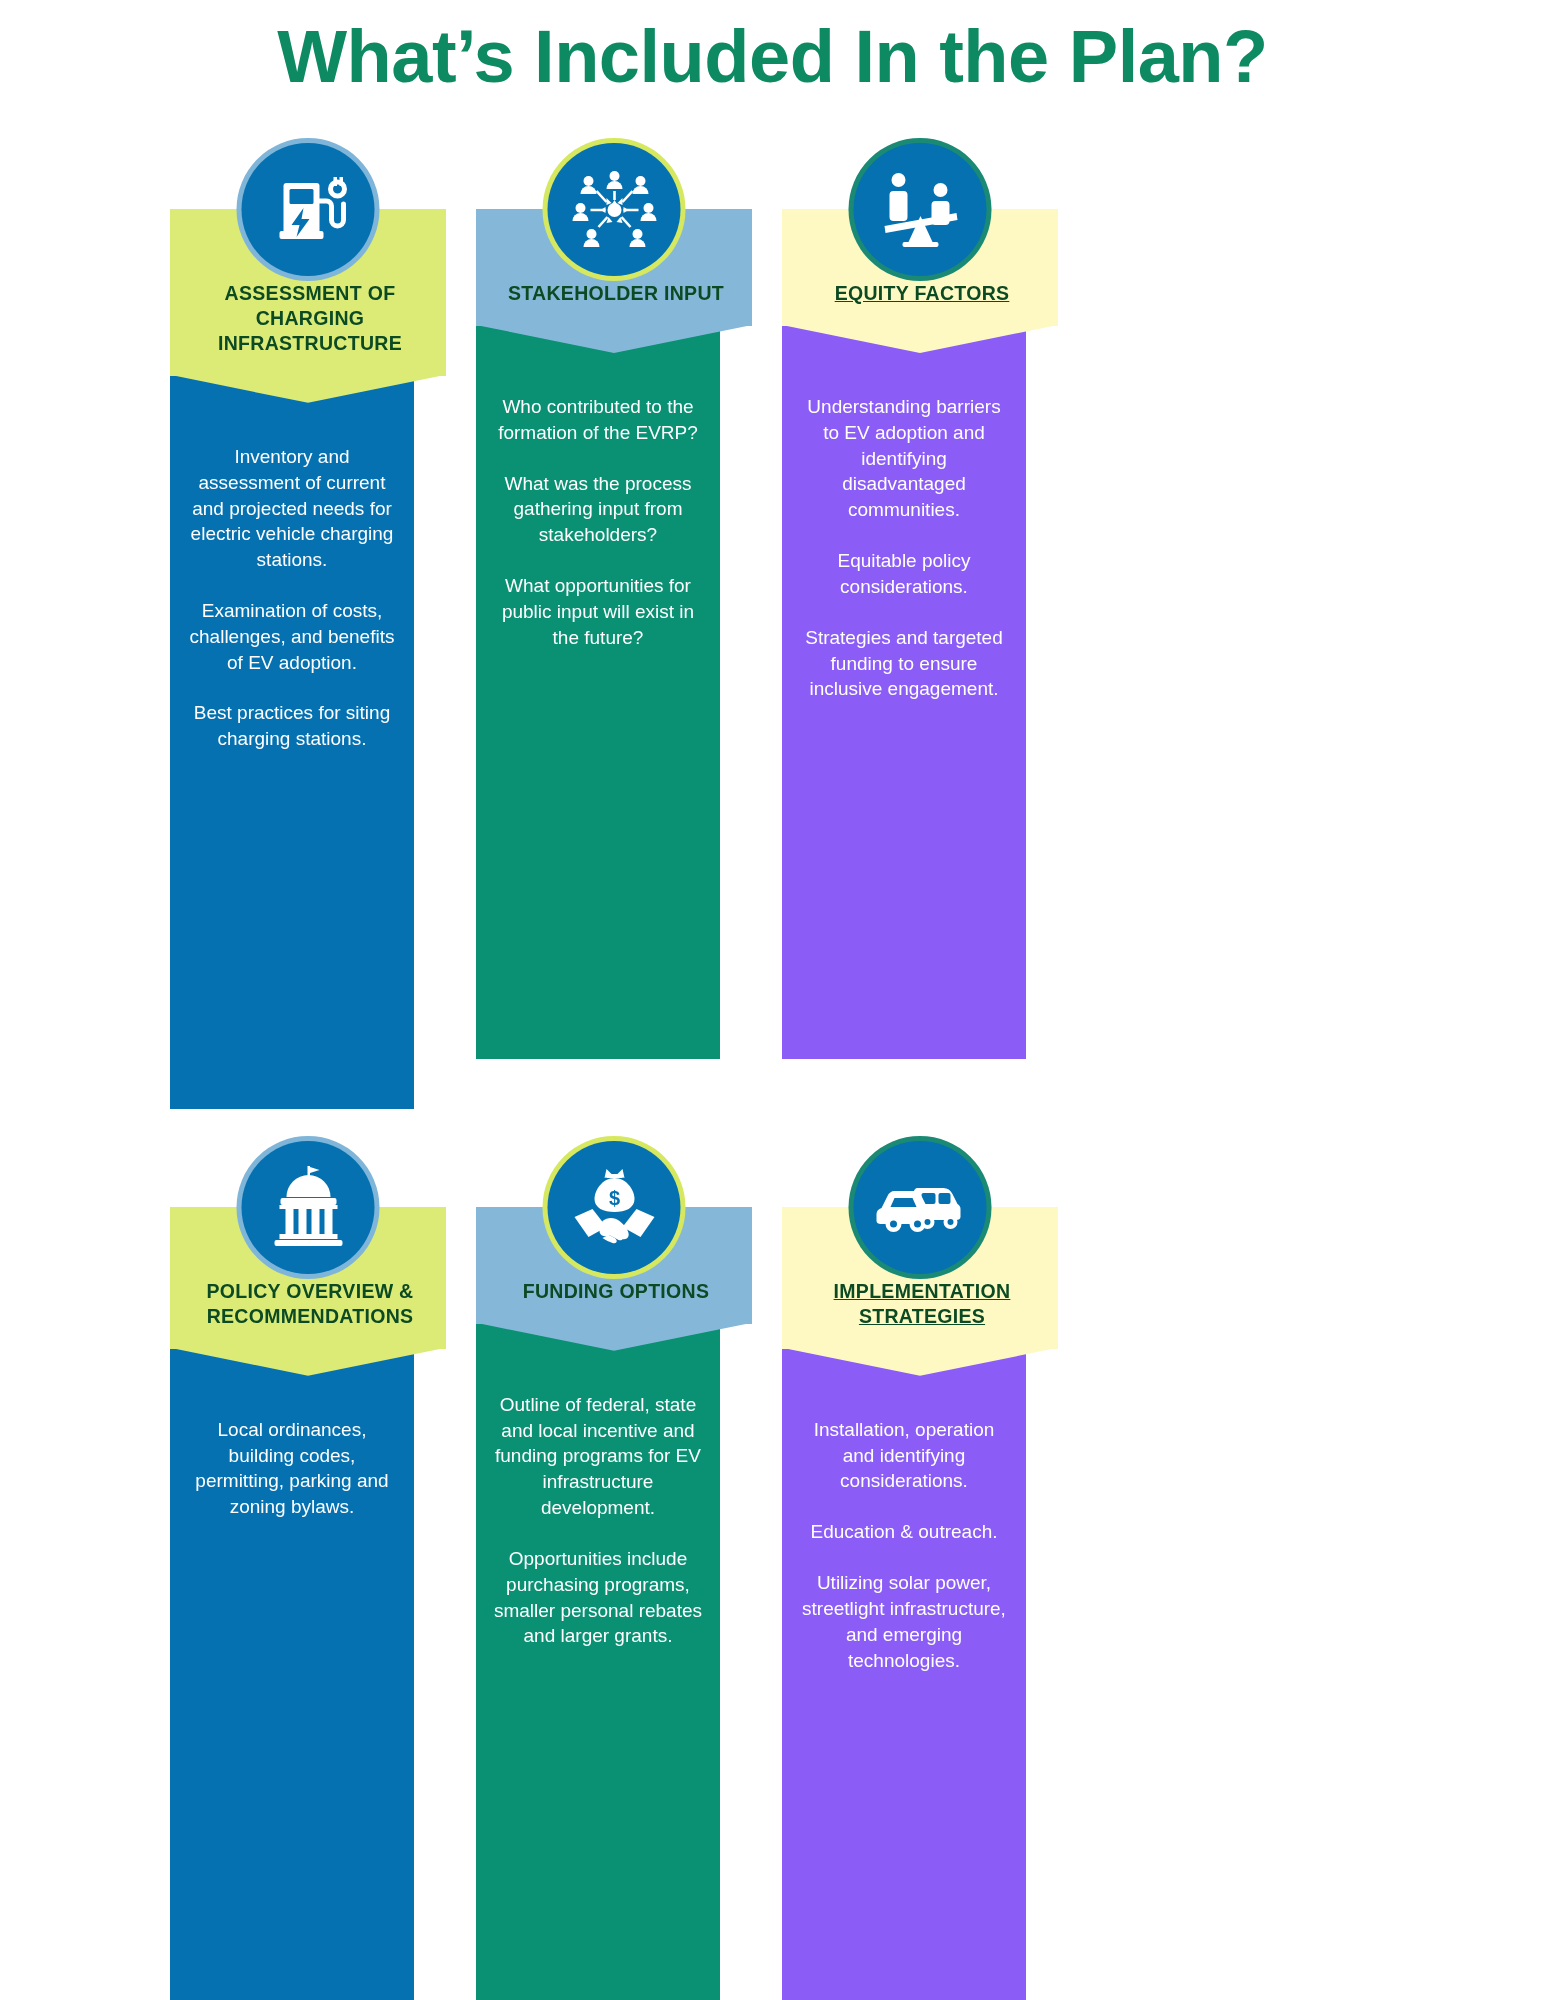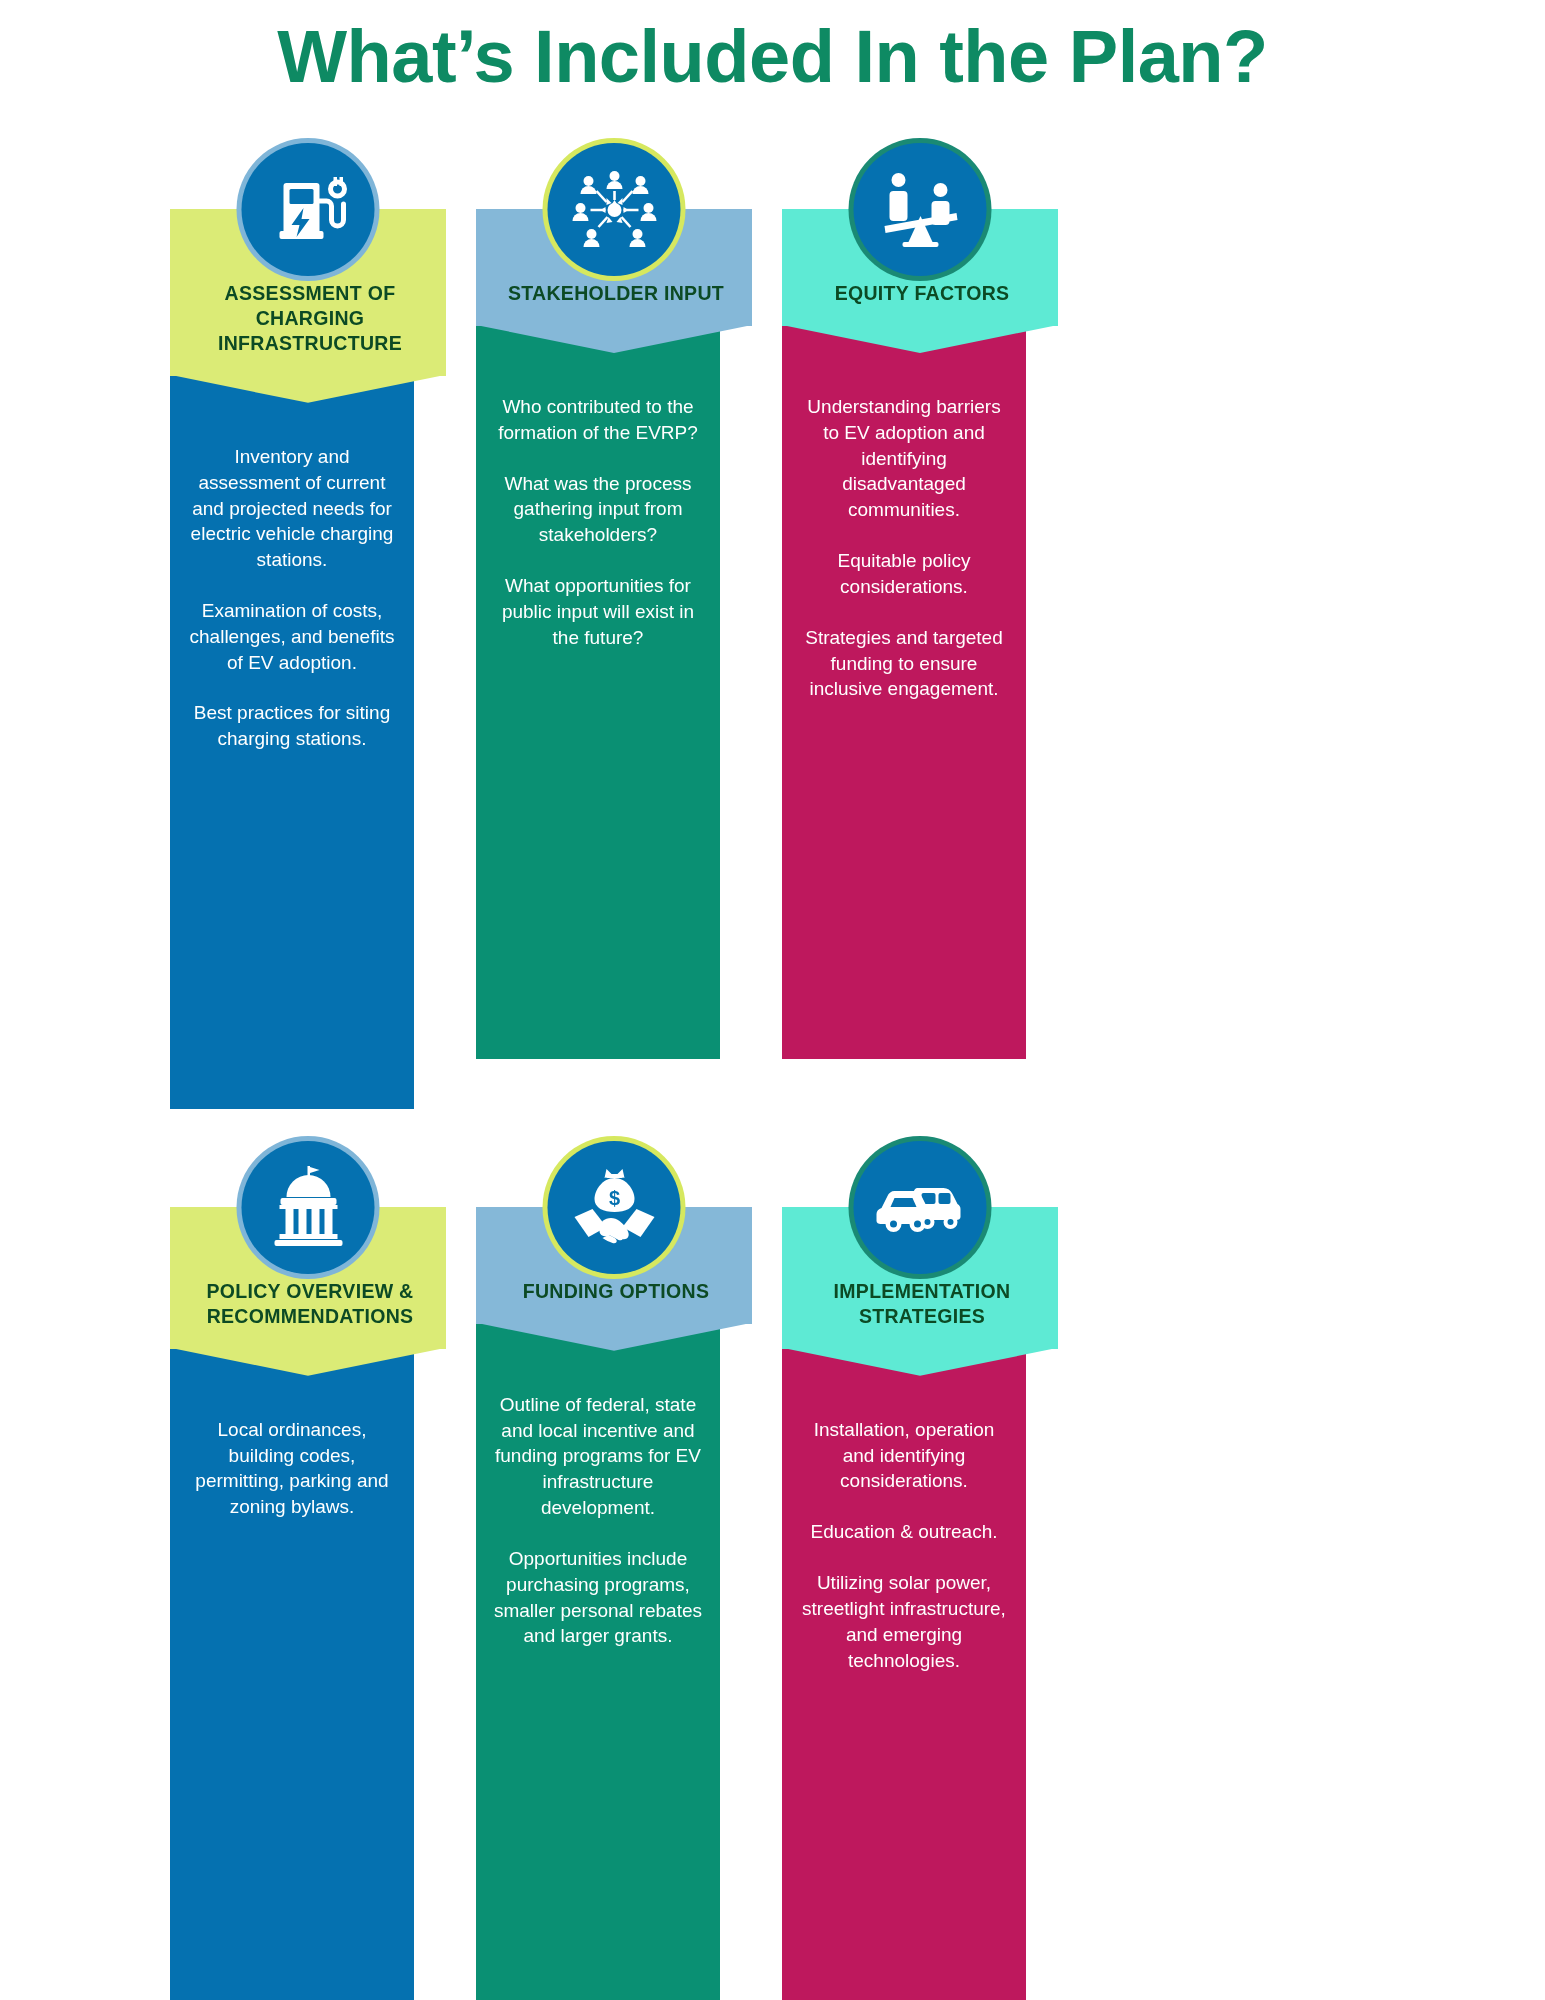--- a/index.html
+++ b/index.html
@@ -99,35 +99,35 @@
     bottom: -27px;
     width: 276px;
     height: 28px;
     background: inherit;
     clip-path: polygon(0 0, 100% 0, 100% 0, 50% 100%, 0 0);
     z-index: 1;
   }
 
   .head-lime  { background: #dbeb76; }
   .head-lblue { background: #85b8d8; }
-  .head-sage  { background: #5eead4; }
+  .head-sage  { background: #fef9c3; text-decoration: underline; }
 
   
   .card-body {
     position: relative;
     width: 244px;
     padding: 68px 16px 24px 16px;
     text-align: center;
     color: #ffffff;
     font-size: 19px;
     line-height: 1.36;
   }
   .body-blue  { background: #0571b0; }
   .body-teal  { background: #0a9073; }
-  .body-steel { background: #be185d; }
+  .body-steel { background: #8b5cf6; }
 
   .card-body p { margin: 0 0 25px 0; }
   .card-body p:last-child { margin-bottom: 0; }
 
   
   .row-1 .card-body { height: 733px; }
   .row-2 .card-body { height: 718px; }
 </style>
 </head>
 <body>

